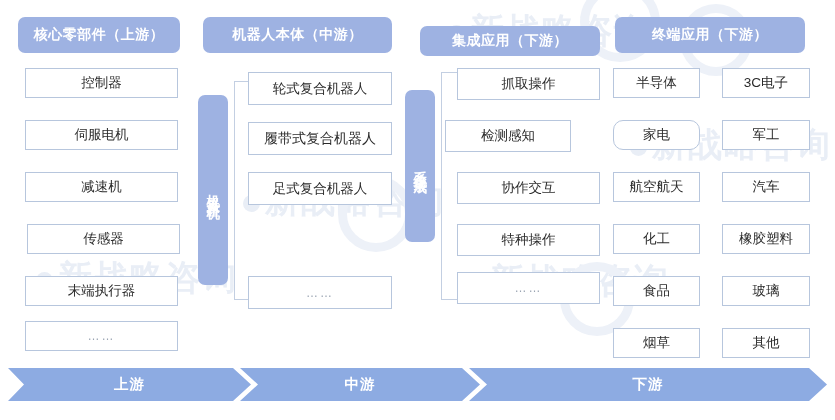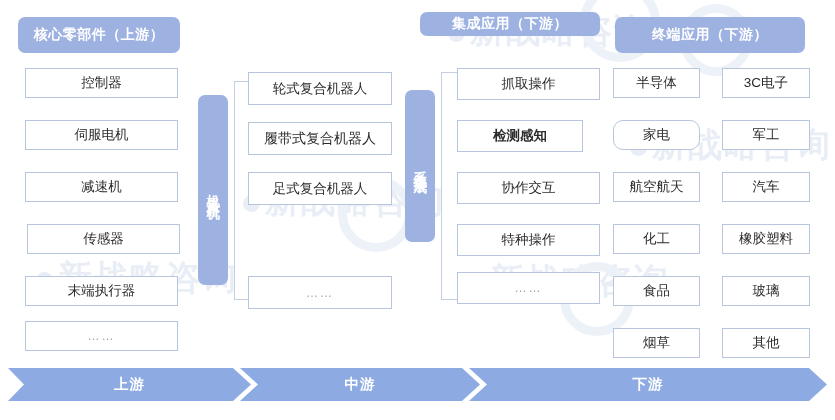--- a/index.html
+++ b/index.html
@@ -156,42 +156,43 @@
 
   <div class="col-header" style="left:18px; top:17px; width:162px; height:36px;">核心零部件（上游）</div>
 
   <div class="item-box" style="left:25px; top:68px; width:153px; height:30px;">控制器</div>
   <div class="item-box" style="left:25px; top:120px; width:153px; height:30px;">伺服电机</div>
   <div class="item-box" style="left:25px; top:172px; width:153px; height:30px;">减速机</div>
   <div class="item-box" style="left:27px; top:224px; width:153px; height:30px;">传感器</div>
   <div class="item-box" style="left:25px; top:276px; width:153px; height:30px;">末端执行器</div>
   <div class="item-box dots" style="left:25px; top:321px; width:153px; height:30px;">……</div>
 
+  <div class="col-header" style="left:203px; top:17px; width:189px; height:36px;">机器人本体（中游）</div>
 
   <div class="vbar" style="left:198px; top:95px; width:30px; height:190px;">
     <span>机器人整机</span>
   </div>
 
   <div class="bracket" style="left:234px; top:81px; width:14px; height:219px;"></div>
 
   <div class="item-box" style="left:248px; top:72px; width:144px; height:33px;">轮式复合机器人</div>
   <div class="item-box small" style="left:248px; top:122px; width:144px; height:33px;">履带式复合机器人</div>
   <div class="item-box" style="left:248px; top:172px; width:144px; height:33px;">足式复合机器人</div>
   <div class="item-box dots" style="left:248px; top:276px; width:144px; height:33px;">……</div>
 
-  <div class="col-header" style="left:420px; top:12px; width:180px; height:24px;">集成应用（下游）</div>
+  <div class="col-header" style="left:420px; top:26px; width:180px; height:30px;">集成应用（下游）</div>
 
   <div class="vbar" style="left:405px; top:90px; width:30px; height:152px;">
     <span>系统集成</span>
   </div>
 
   <div class="bracket" style="left:441px; top:72px; width:16px; height:228px;"></div>
 
   <div class="item-box" style="left:457px; top:68px; width:143px; height:32px;">抓取操作</div>
-  <div class="item-box" style="left:457px; top:120px; width:126px; height:32px;font-weight:bold;">检测感知</div>
+  <div class="item-box" style="left:445px; top:120px; width:126px; height:32px;">检测感知</div>
   <div class="item-box" style="left:457px; top:172px; width:143px; height:32px;">协作交互</div>
   <div class="item-box" style="left:457px; top:224px; width:143px; height:32px;">特种操作</div>
   <div class="item-box dots" style="left:457px; top:272px; width:143px; height:32px;">……</div>
 
   <div class="col-header" style="left:615px; top:17px; width:190px; height:36px;">终端应用（下游）</div>
 
   <div class="item-box" style="left:613px; top:68px; width:87px; height:30px;">半导体</div>
   <div class="item-box" style="left:613px; top:120px; width:87px; height:30px;border-radius:10px;">家电</div>
   <div class="item-box" style="left:613px; top:172px; width:87px; height:30px;">航空航天</div>
   <div class="item-box" style="left:613px; top:224px; width:87px; height:30px;text-align:center;">化工</div>

